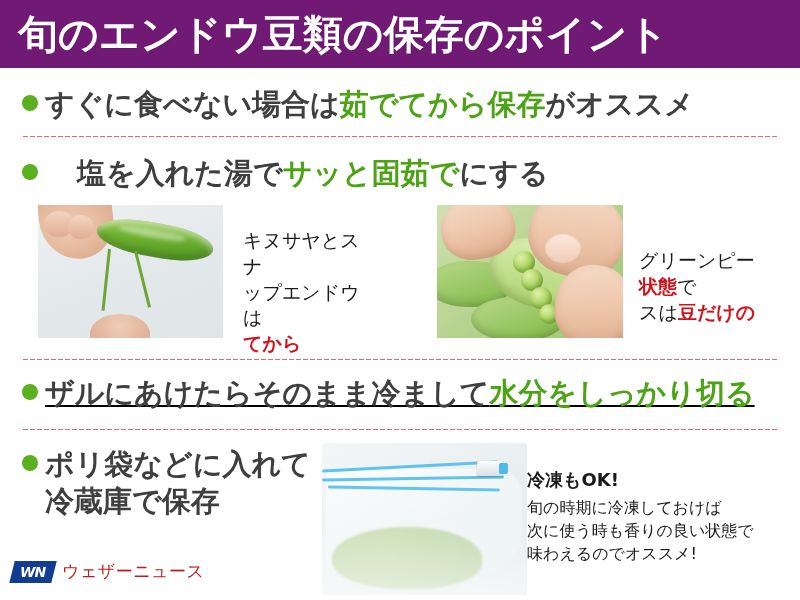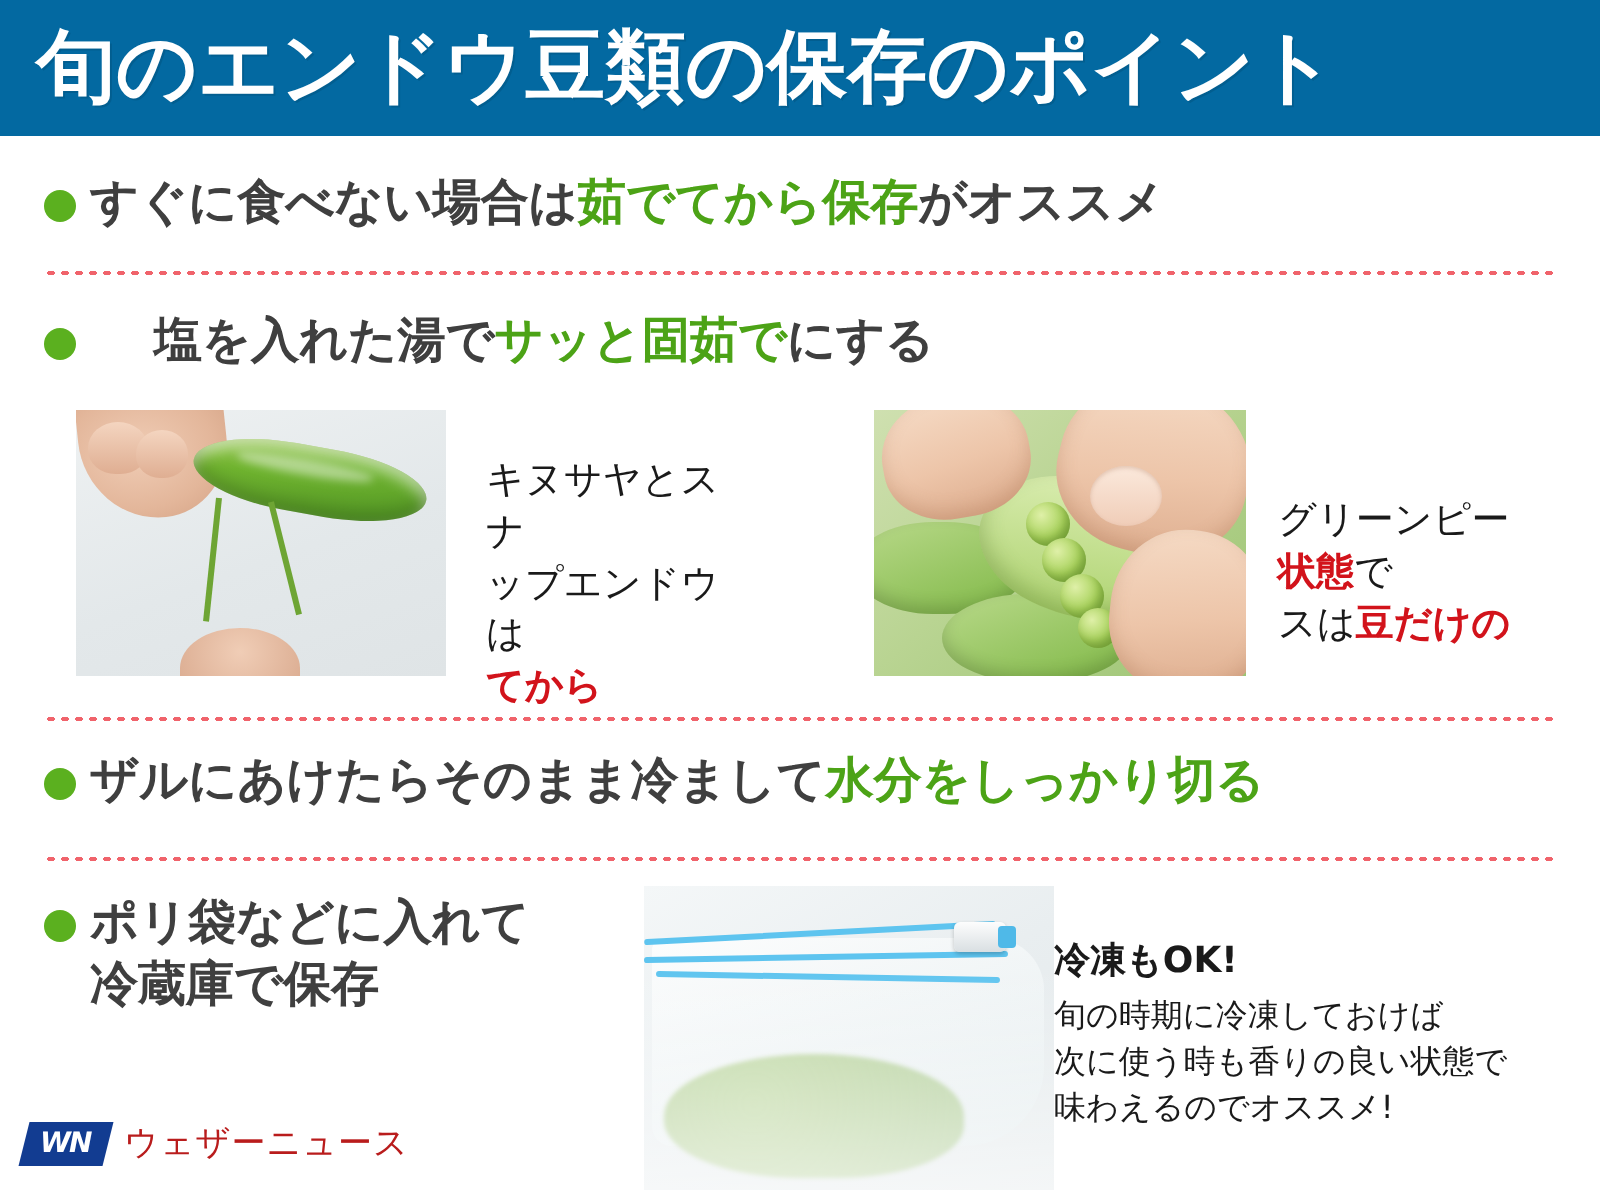--- a/index.html
+++ b/index.html
@@ -8,42 +8,42 @@
     background:#ffffff;
     font-family:"DejaVu Sans","Liberation Sans",sans-serif;
     overflow:hidden;
     position:relative;
   }
   .page{position:relative;width:800px;height:600px;}
 
   
   .header{
     position:absolute;left:0;top:0;width:800px;height:68px;
-    background:#0369a1;
+    background:#701a75;
     display:flex;align-items:center;
   }
   .header-title{
     color:#ffffff;
     font-size:40px;
     font-weight:bold;
     letter-spacing:0px;
     padding-left:18px;
     line-height:1;
     white-space:nowrap;
     text-shadow:1px 1px 0 rgba(0,0,0,.10);
   }
 
   
   .bullet-row{position:absolute;display:flex;align-items:flex-start;}
   .dot{
     width:16px;height:16px;border-radius:50%;
     background:#5bb01f;flex:0 0 auto;margin-top:9px;margin-right:7px;
   }
   .bullet-text{
-    font-size:24px;font-weight:bold;color:#3f3f3f;
+    font-size:29px;font-weight:bold;color:#3f3f3f;
     line-height:1.28;white-space:nowrap;
   }
   .g{color:#4ca316;}
   .k{color:#3f3f3f;}
 
   
   .sep{
     position:absolute;left:22px;width:756px;height:3px;
     background-image:radial-gradient(#f0636b 45%, rgba(255,255,255,0) 46%);
     background-size:7px 3px;background-repeat:repeat-x;
@@ -232,21 +232,21 @@
   </div>
 
   <div class="caption" style="left:639px;top:248px;width:152px;">
     <div class="b">グリーンピー</div>
     <div><span class="r">状態</span><span class="b">で</span></div>
     <div><span class="b">スは</span><span class="r">豆だけの</span></div>
   </div>
 
   <div class="sep" style="top:358px;"></div>
 
-  <div class="bullet-row" style="left:22px;top:375px;">
+  <div class="bullet-row" style="left:22px;top:375px;text-decoration:underline;">
     <div class="dot"></div>
     <div class="bullet-text">
       <span class="k">ザルにあけたらそのまま冷まして</span><span class="g">水分をしっかり切る</span>
     </div>
   </div>
 
   <div class="sep" style="top:428px;"></div>
 
   <div class="bullet-row" style="left:22px;top:446px;">
     <div class="dot"></div>

